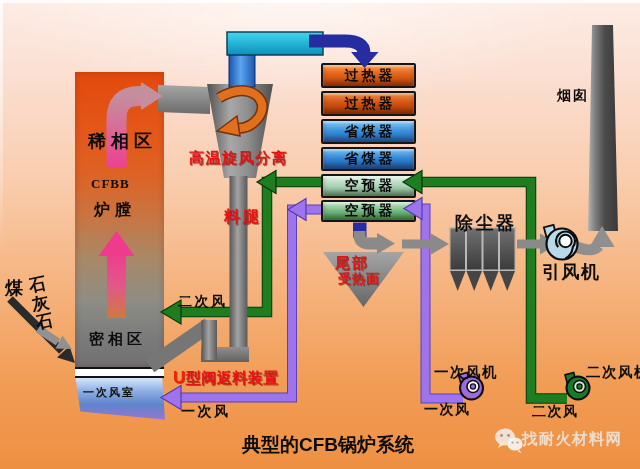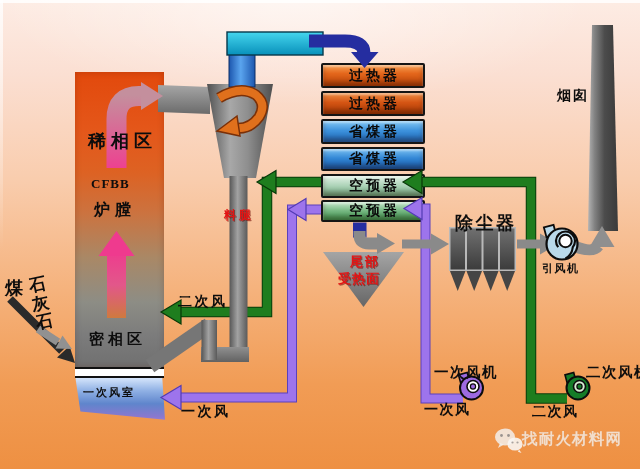--- a/index.html
+++ b/index.html
@@ -15,21 +15,21 @@
   .red{color:#e31414;text-shadow:1px 1px 0 rgba(110,10,0,.55);}
   
   #furnace{left:75px;top:72px;width:89px;height:295px;
     background:linear-gradient(180deg,#e2490c 0%,#e4571a 20%,#dd6223 34%,#cb7340 48%,#a98866 63%,#8d8d85 78%,#7c7c7c 89%,#707070 100%);
     box-shadow:inset 0 0 6px rgba(80,20,0,.25);}
   #grate{left:75px;top:367px;width:89px;height:11px;background:#ffffff;border-top:2px solid #111;border-bottom:2px solid #111;box-sizing:border-box;}
   #windbox{left:75px;top:378px;width:90px;height:43px;
     background:linear-gradient(180deg,#d5e5fb 0%,#8fb0e4 30%,#5f85cc 60%,#8a78cf 90%,#9a80d2 100%);
     clip-path:polygon(0.5% 0,97% 0,100% 97%,6% 78%);}
   
-  .hx{position:absolute;left:321px;width:104px;border:2px solid #151515;border-radius:2px;box-sizing:border-box;
+  .hx{position:absolute;left:321px;width:95px;border:2px solid #151515;border-radius:2px;box-sizing:border-box;
     display:flex;align-items:center;justify-content:center;
     font-weight:bold;font-size:14px;letter-spacing:3px;color:#0a0a0a;text-indent:3px;
     box-shadow:inset 0 2px 2px rgba(255,255,255,.4),inset 0 -4px 5px rgba(40,10,0,.35);}
   #hx0{top:63px;height:25px;background:linear-gradient(180deg,#f7a155 0%,#e4671c 40%,#b84206 100%);}
   #hx1{top:91px;height:25px;background:linear-gradient(180deg,#ef8f46 0%,#d55514 45%,#aa3a04 100%);}
   #hx2{top:119px;height:25px;background:linear-gradient(180deg,#85c8f5 0%,#3e93dd 45%,#1a66b8 100%);}
   #hx3{top:147px;height:24px;background:linear-gradient(180deg,#79c0f2 0%,#3488d6 45%,#155cae 100%);}
   #hx4{top:174px;height:24px;background:linear-gradient(180deg,#e2f2e6 0%,#a6cfb2 55%,#6da87e 100%);}
   #hx5{top:200px;height:22px;background:linear-gradient(180deg,#c8e7cc 0%,#7cbc88 45%,#3c9950 100%);}
   svg{position:absolute;left:0;top:0;}
@@ -217,38 +217,41 @@
     <div class="lbl" style="left:91px;top:177px;font-size:13px;font-family:'Liberation Serif',serif;letter-spacing:1px;">CFBB</div>
     <div class="lbl" style="left:94px;top:202px;font-size:16px;letter-spacing:5px;">炉膛</div>
     <div class="lbl" style="left:89px;top:331px;font-size:15px;letter-spacing:4px;">密相区</div>
     <div class="lbl" style="left:83px;top:387px;font-size:11px;letter-spacing:2px;">一次风室</div>
 
     <div class="lbl" style="left:5px;top:279px;font-size:18px;">煤</div>
     <div class="lbl" style="left:29px;top:276px;font-size:17px;transform:rotate(-12deg);">石</div>
     <div class="lbl" style="left:32px;top:295px;font-size:17px;transform:rotate(-12deg);">灰</div>
     <div class="lbl" style="left:36px;top:313px;font-size:17px;transform:rotate(-12deg);">石</div>
 
-    <div class="lbl red" style="left:224px;top:209px;font-size:12px;letter-spacing:3px;">料腿</div>
+    <div class="lbl red" style="left:189px;top:150px;font-size:15px;letter-spacing:1.5px;">高温旋风分离</div>
+    <div class="lbl red" style="left:224px;top:209px;font-size:16px;letter-spacing:3px;">料腿</div>
 
     <div class="lbl" style="left:178px;top:294px;font-size:14px;letter-spacing:2.5px;">二次风</div>
     <div class="lbl" style="left:181px;top:404px;font-size:14px;letter-spacing:2.5px;">一次风</div>
 
-
-    <div class="lbl red" style="left:350px;top:255px;font-size:13px;letter-spacing:2px;">尾部</div>
+    <div class="lbl red" style="left:173px;top:369px;font-size:15px;letter-spacing:.5px;"><span style="font-size:17px;color:#ff1c06;">U</span><span>型阀返料装置</span></div>
+
+    <div class="lbl red" style="left:335px;top:255px;font-size:15px;letter-spacing:2px;">尾部</div>
     <div class="lbl red" style="left:338px;top:272px;font-size:13px;letter-spacing:1px;">受热面</div>
 
     <div class="lbl" style="left:455px;top:214px;font-size:18px;letter-spacing:2.5px;">除尘器</div>
-    <div class="lbl" style="left:542px;top:263px;font-size:11px;letter-spacing:1.5px;">引风机</div>
+    <div class="lbl" style="left:542px;top:263px;font-size:18px;letter-spacing:1.5px;">引风机</div>
     <div class="lbl" style="left:557px;top:88px;font-size:14px;letter-spacing:2px;">烟囱</div>
 
     <div class="lbl" style="left:434px;top:365px;font-size:14.5px;letter-spacing:1.5px;">一次风机</div>
     <div class="lbl" style="left:424px;top:402px;font-size:14px;letter-spacing:1.5px;">一次风</div>
     <div class="lbl" style="left:543px;top:365px;font-size:14.5px;letter-spacing:1.5px;margin-left:43px;">二次风机</div>
     <div class="lbl" style="left:532px;top:404px;font-size:14px;letter-spacing:1.5px;">二次风</div>
 
+    <div class="lbl" style="left:242px;top:435px;font-size:19px;letter-spacing:0;">典型的CFB锅炉系统</div>
 
     <div class="abs" style="left:494px;top:426px;">
       <svg width="30" height="26" viewBox="0 0 30 26" style="position:absolute;left:0;top:1px;">
         <ellipse cx="11" cy="10" rx="10" ry="8.6" fill="rgba(242,238,235,.85)"></ellipse>
         <polygon points="6,16 4,21 10,17.5" fill="rgba(242,238,235,.85)"></polygon>
         <circle cx="7.5" cy="8.5" r="1.4" fill="#9a9390"></circle>
         <circle cx="14.5" cy="8.5" r="1.4" fill="#9a9390"></circle>
         <ellipse cx="21" cy="17" rx="7.6" ry="6.6" fill="rgba(248,245,242,.9)"></ellipse>
         <polygon points="25,22.5 27.5,26 24,24.8" fill="rgba(248,245,242,.9)"></polygon>
         <circle cx="18.5" cy="15.5" r="1.1" fill="#a9a29e"></circle>

